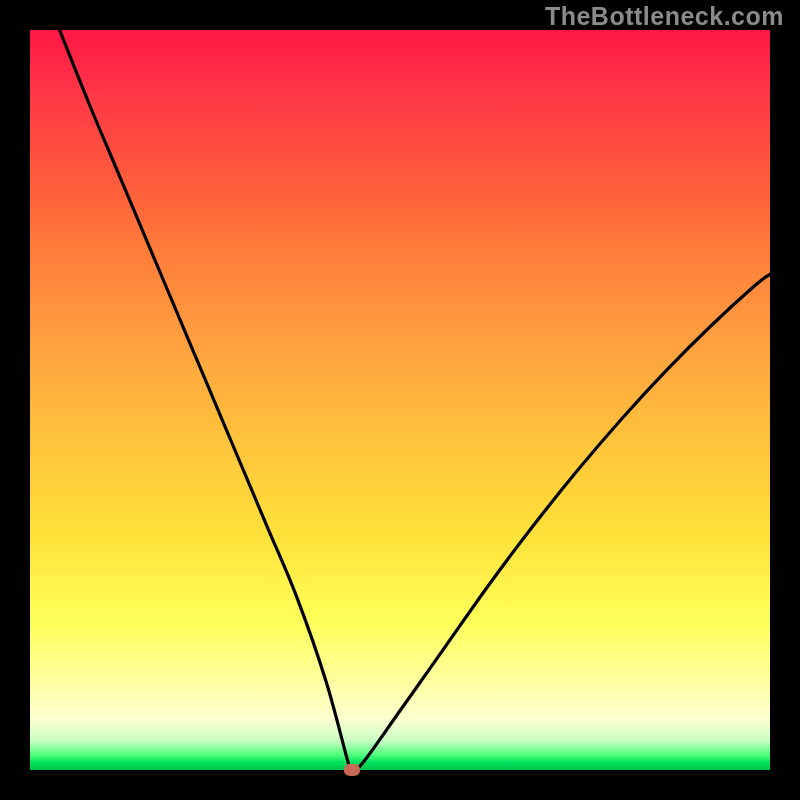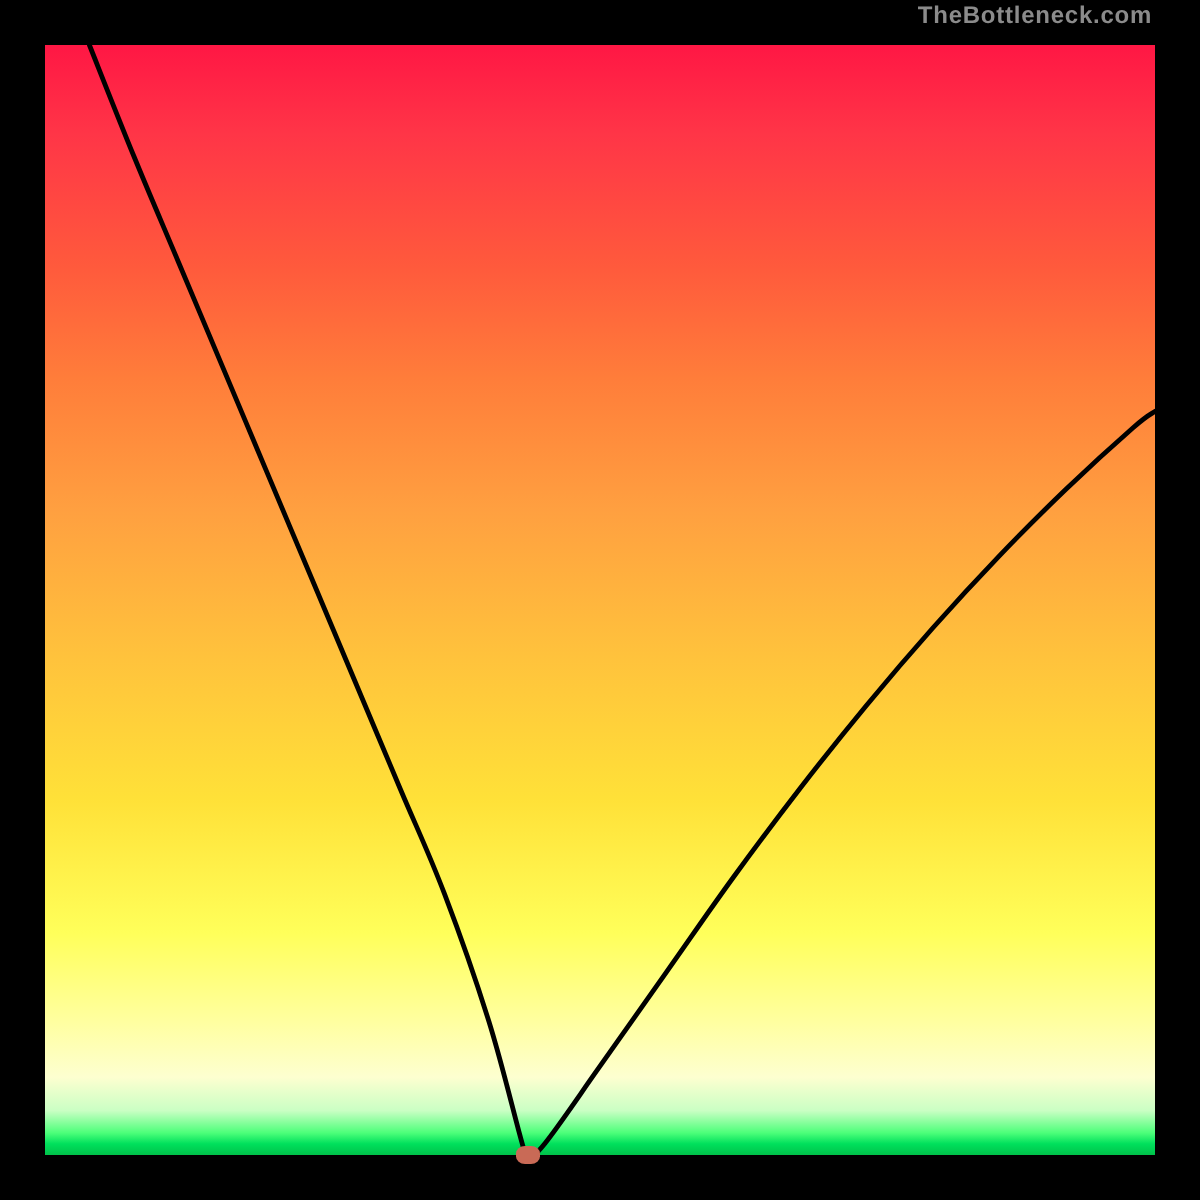--- a/index.html
+++ b/index.html
@@ -12,23 +12,23 @@
   }
   .frame {
     position: relative;
     width: 800px;
     height: 800px;
     background: #000;
   }
   .attrib {
     position: absolute;
     top: 2px;
-    right: 32px;
+    right: 16px;
     font-family: Arial, Helvetica, sans-serif;
-    font-size: 16px;
+    font-size: 25px;
     font-weight: bold;
     color: #8b8b8b;
     letter-spacing: 0.5px;
   }
   .plot-box {
     position: absolute;
     left: 30px;
     top: 30px;
     width: 740px;
     height: 740px;

